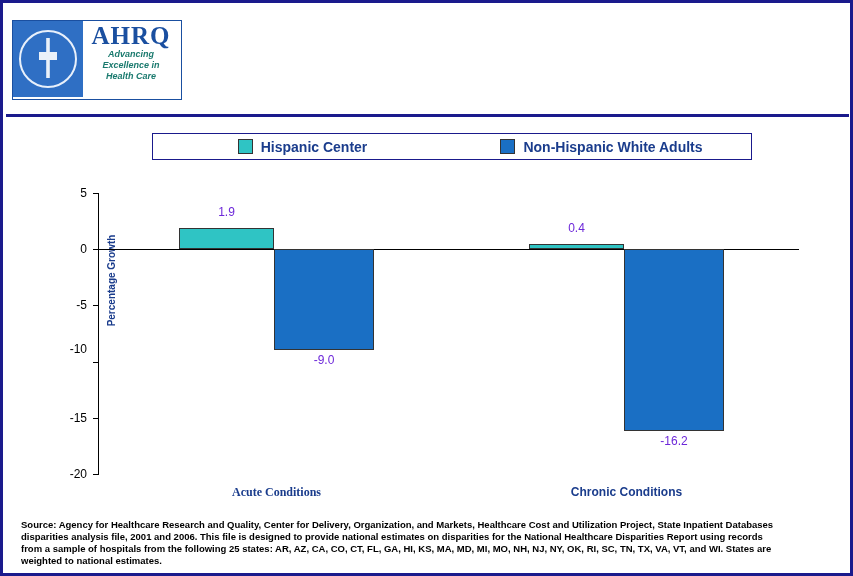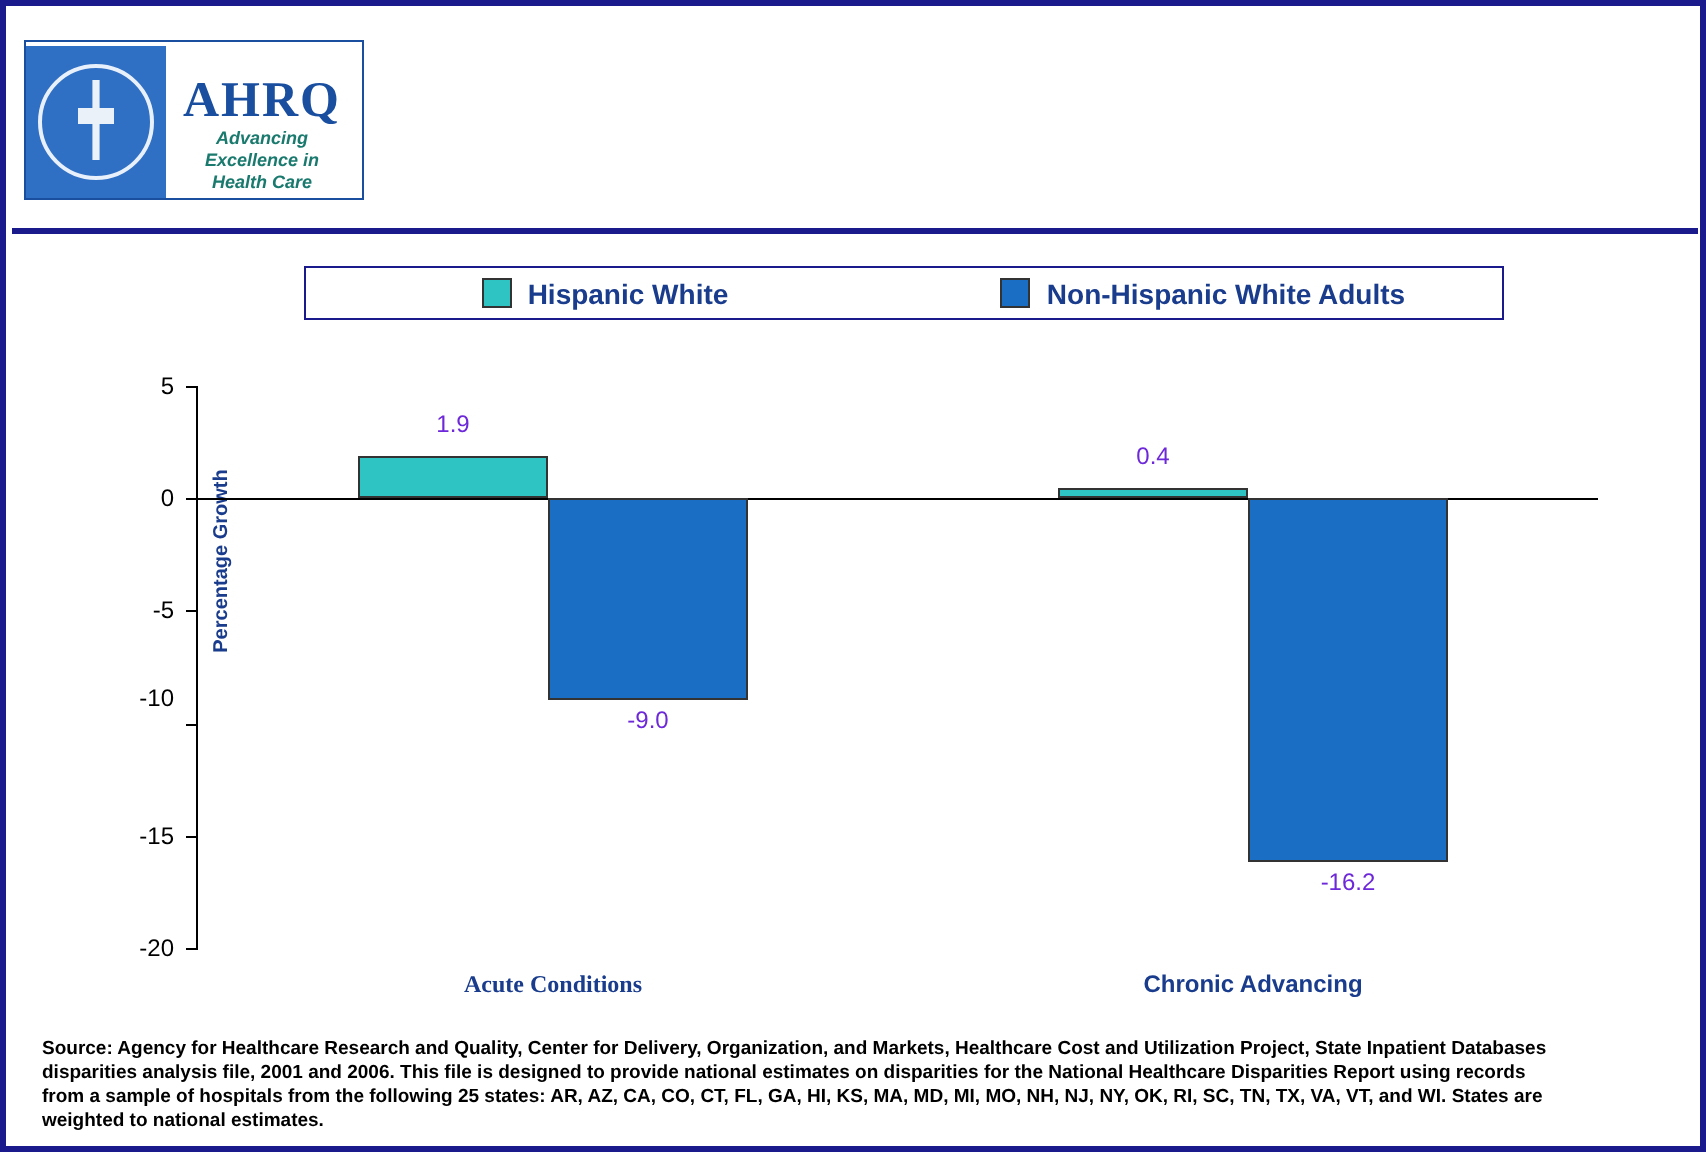--- a/index.html
+++ b/index.html
@@ -34,21 +34,21 @@
   }
   #logo-block {
     position: absolute;
     left: 6px;
     top: 14px;
     width: 168px;
     height: 78px;
     border: 1px solid #1a4fa0;
     background: #ffffff;
     display: flex;
-    align-items: flex-end;
+    align-items: flex-start;
   }
   #logo-seal {
     width: 70px;
     height: 76px;
     background: #2f6fc4;
     display: flex;
     align-items: center;
     justify-content: center;
     flex: 0 0 auto;
   }
@@ -237,21 +237,21 @@
         <div class="tagline">Advancing</div>
         <div class="tagline">Excellence in</div>
         <div class="tagline">Health Care</div>
       </div>
     </div>
   </div>
 
   <div id="legend">
     <div class="legend-item">
       <span class="legend-swatch" style="background:#2fc4c4;border:1px solid #333;"></span>
-      <span class="legend-label">Hispanic White</span>
+      <span class="legend-label">Hispanic Center</span>
     </div>
     <div class="legend-item">
       <span class="legend-swatch" style="background:#1a6fc4;border:1px solid #333;"></span>
       <span class="legend-label">Non-Hispanic White Adults</span>
     </div>
   </div>
 
   <div id="plot">
     <div id="plot-frame">
 
@@ -284,20 +284,20 @@
       <div class="bar-value" style="left:175px; top:160px; width:100px;">-9.0</div>
 
       <div class="group-label" style="left:80px; top:292px; width:195px;font-family:Liberation Serif, serif;">Acute Conditions</div>
 
       <div class="bar" style="left:430px; top:51px; width:95px; height:5px; background:#2fc4c4;"></div>
       <div class="bar-value" style="left:430px; top:28px; width:95px;">0.4</div>
 
       <div class="bar" style="left:525px; top:56px; width:100px; height:182px; background:#1a6fc4;"></div>
       <div class="bar-value" style="left:525px; top:241px; width:100px;">-16.2</div>
 
-      <div class="group-label" style="left:430px; top:292px; width:195px;">Chronic Advancing</div>
+      <div class="group-label" style="left:430px; top:292px; width:195px;">Chronic Conditions</div>
 
     </div>
   </div>
 
   <div id="source">Source: Agency for Healthcare Research and Quality, Center for Delivery, Organization, and Markets, Healthcare Cost and Utilization Project, State Inpatient Databases disparities analysis file, 2001 and 2006. This file is designed to provide national estimates on disparities for the National Healthcare Disparities Report using records from a sample of hospitals from the following 25 states: AR, AZ, CA, CO, CT, FL, GA, HI, KS, MA, MD, MI, MO, NH, NJ, NY, OK, RI, SC, TN, TX, VA, VT, and WI.  States are weighted to national estimates.</div>
 
 </div>
 
 </body></html>

